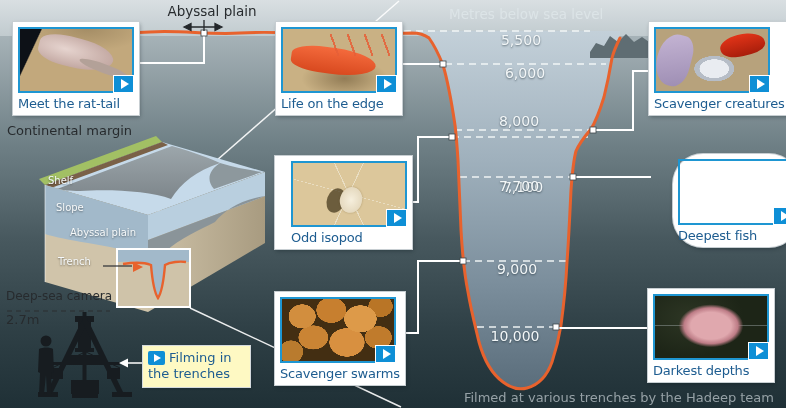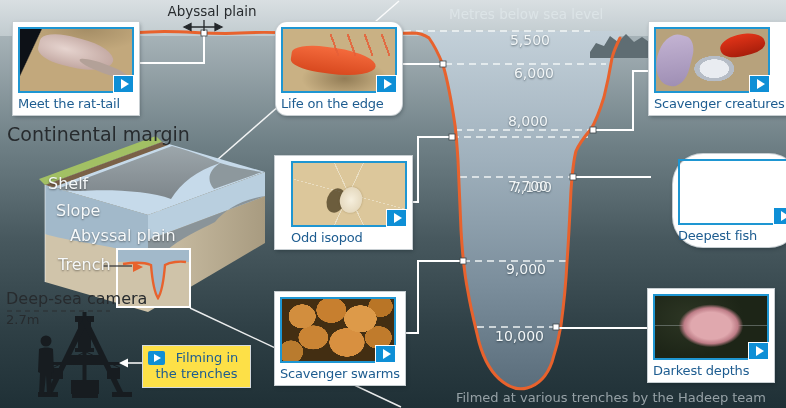--- a/index.html
+++ b/index.html
@@ -8,56 +8,56 @@
     font-family:"DejaVu Sans","Liberation Sans",sans-serif;
     background:#cdd5d9;
   }
   .scene{position:absolute;left:0;top:0;}
   
   .lbl{position:absolute;line-height:1.1;}
   .dark{color:#272b2e;}
   .white-lbl{color:#f3f7f8;text-shadow:0 1px 2px rgba(15,30,38,.55);}
   .scale-title{left:449px;top:7px;font-size:13.5px;color:#dce4e7;}
   .surface-label{left:167px;top:4px;width:90px;text-align:center;font-size:13.5px;}
-  .depth{width:58px;text-align:right;font-size:14px;}
+  .depth{width:58px;text-align:center;font-size:14px;}
   .d0{left:492px;top:33px;}
   .d1{left:496px;top:66px;}
   .d2{left:490px;top:114px;}
   .d3{left:494px;top:139px;margin-top:41px;}
   .d4{left:490px;top:179px;}
   .d5{left:488px;top:262px;}
   .d6{left:486px;top:329px;}
-  .margin-title{left:7px;top:124px;font-size:19px;}
-  .l3d{font-size:16px;color:#f6f9fa;text-shadow:0 1px 2px rgba(0,0,0,.45);}
+  .margin-title{left:7px;top:124px;font-size:13px;}
+  .l3d{font-size:10px;color:#f6f9fa;text-shadow:0 1px 2px rgba(0,0,0,.45);}
   .shelf{left:48px;top:175px;}
   .slope{left:56px;top:202px;}
   .abyssal3d{left:70px;top:227px;}
   .trench3d{left:58px;top:256px;}
-  .cam-title{left:6px;top:290px;font-size:16px;}
+  .cam-title{left:6px;top:290px;font-size:12px;}
   .cam-height{left:6px;top:313px;font-size:13px;}
-  .credit{right:20px;top:391px;font-size:13px;color:#96a1a6;}
+  .credit{right:12px;top:391px;font-size:13px;color:#96a1a6;}
   
   .vcard{
     position:absolute;background:#fff;padding:5px 5px 4px;
     box-shadow:0 0 0 1px #c7ced2,1px 2px 4px rgba(10,20,25,.35);
     cursor:pointer;
   }
   .thumb{position:relative;width:112px;height:62px;border:2px solid #1e96d2;}
   .art{position:absolute;inset:0;overflow:hidden;}
   .art::before,.art::after{content:"";position:absolute;}
   .vlabel{margin-top:3px;font-size:13px;color:#1d5c90;white-space:nowrap;letter-spacing:-.2px;}
   .play{
     position:absolute;right:-2px;bottom:-2px;width:19px;height:16px;
     background:#0e8fd6;border:1px solid #fff;
     display:flex;align-items:center;justify-content:center;
   }
   .play i{display:block;width:0;height:0;border-left:8px solid #fff;
     border-top:5px solid transparent;border-bottom:5px solid transparent;margin-left:2px;}
   .pos-rat{left:13px;top:22px;}
-  .pos-edge{left:276px;top:22px;border-radius:11px;}
+  .pos-edge{left:276px;top:22px;}
   .pos-iso{left:275px;top:156px;padding-left:16px;}
   .pos-scav{left:275px;top:292px;}
   .pos-col{left:649px;top:22px;}
   .pos-deep{left:673px;top:154px;border-radius:30px;}
   .pos-dark{left:648px;top:289px;}
   
   .art-rat{background:
     linear-gradient(115deg,#0d1117 0%,#0d1117 15%,rgba(13,17,23,0) 16%),
     radial-gradient(90% 60% at 60% 0%,rgba(110,92,60,.35),transparent 60%),#c2a87c;}
   .art-rat::before{left:16%;top:14%;width:68%;height:48%;
@@ -106,23 +106,23 @@
     radial-gradient(36% 58% at 56% 58%,#d9cfe3 0 58%,transparent 60%),
     radial-gradient(30% 46% at 86% 42%,#c2badso 0,transparent 0),
     radial-gradient(30% 46% at 86% 42%,#c2bad2 0 58%,transparent 60%),
     linear-gradient(120deg,#56553f,#393d2e);}
   .art-dark{background:
     radial-gradient(40% 48% at 50% 48%,#e0a8ae 0 45%,#bd7c86 60%,transparent 72%),
     linear-gradient(rgba(195,205,210,0) 46%,rgba(195,205,210,.5) 47%,rgba(195,205,210,0) 49%),
     radial-gradient(70% 90% at 30% 35%,#2d3624,transparent 70%),#1d2517;}
   
   .film-box{
-    position:absolute;left:143px;top:346px;width:97px;background:#fde047;
+    position:absolute;left:143px;top:346px;width:97px;background:#fef9c3;
     padding:4px 5px;box-shadow:0 0 0 1px #d4dadd,1px 1px 3px rgba(10,20,25,.25);
-    font-size:13px;color:#1d5c90;line-height:1.25;cursor:pointer;text-align:center;
+    font-size:13px;color:#1d5c90;line-height:1.25;cursor:pointer;
   }
   .film-box .fplay{float:left;width:17px;height:14px;background:#0e8fd6;border-radius:2px;
     margin:1px 4px 0 0;display:flex;align-items:center;justify-content:center;}
   .film-box .fplay i{display:block;width:0;height:0;border-left:7px solid #fff;
     border-top:4px solid transparent;border-bottom:4px solid transparent;margin-left:2px;}
 </style>
 </head>
 <body>
 
 <div class="stage">

